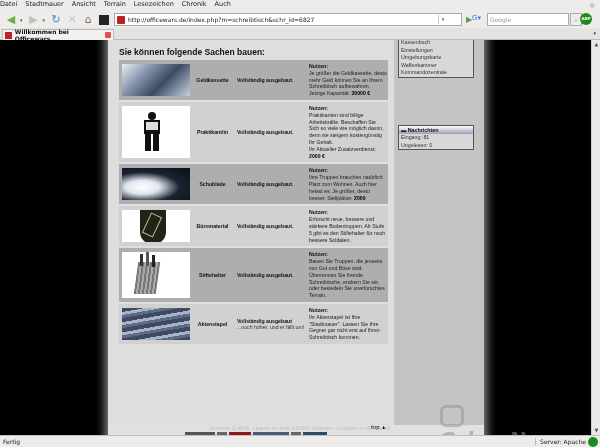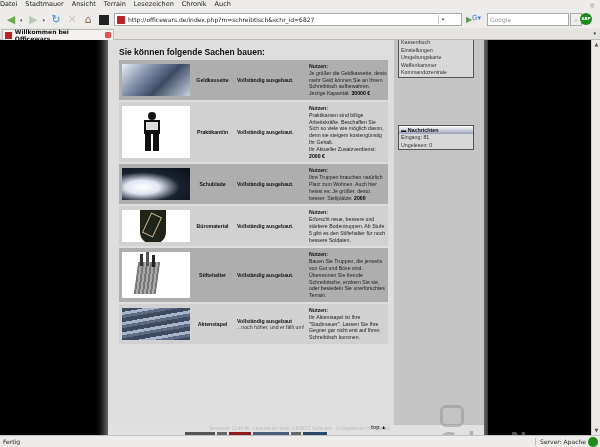--- a/index.html
+++ b/index.html
@@ -31,21 +31,21 @@
   .abp { position: absolute; left: 580px; top: 13px; width: 12px; height: 12px; border-radius: 50%; background: #1d8a1d; color: #fff; font-size: 4px; font-weight: bold; text-align: center; line-height: 12px; }
 
   
   .tabbar { position: absolute; left: 0; top: 28px; width: 600px; height: 12px; background: #e4e3e0; border-bottom: 1px solid #bbb; }
   .tab { position: absolute; left: 2px; top: 1px; width: 112px; height: 11px; background: #f2f1ef; border: 1px solid #bbb; border-bottom: none; display: flex; align-items: center; font-size: 6px; font-weight: bold; color: #111; padding-left: 2px; }
   .tab-favicon { width: 7px; height: 7px; background: #b22; margin-right: 3px; }
   .tab-close { position: absolute; right: 2px; top: 2px; width: 6px; height: 6px; background: #e05050; border-radius: 1px; }
   .tab-list { position: absolute; right: 4px; top: 2px; font-size: 5px; color: #333; }
 
   
-  .viewport { position: absolute; left: 0; top: 40px; width: 488px; height: 395px; background: #000; overflow: hidden; }
+  .viewport { position: absolute; left: 0; top: 40px; width: 591px; height: 395px; background: #000; overflow: hidden; }
   .vscroll { position: absolute; left: 591px; top: 40px; width: 9px; height: 395px; background: #e9e8e6; border-left: 1px solid #ccc; }
   .vscroll .arrow { position: absolute; left: 1px; width: 7px; height: 7px; font-size: 5px; text-align: center; color: #555; }
 
   
   .page { position: absolute; left: 108px; top: -10px; width: 376px; height: 435px; background: #e1e1e1; border-radius: 0 0 14px 14px; box-shadow: 0 0 10px 3px #888; }
   .page-main { position: absolute; left: 0; top: 0; width: 286px; height: 395px; background: #dedede; }
   .page-sidebar { position: absolute; left: 286px; top: 0; width: 90px; height: 395px; background: #c4c4c4; }
 
   .heading { position: absolute; left: 11px; top: 17px; font-size: 8.5px; font-weight: bold; color: #111; font-family: "Liberation Sans", sans-serif; }
 

